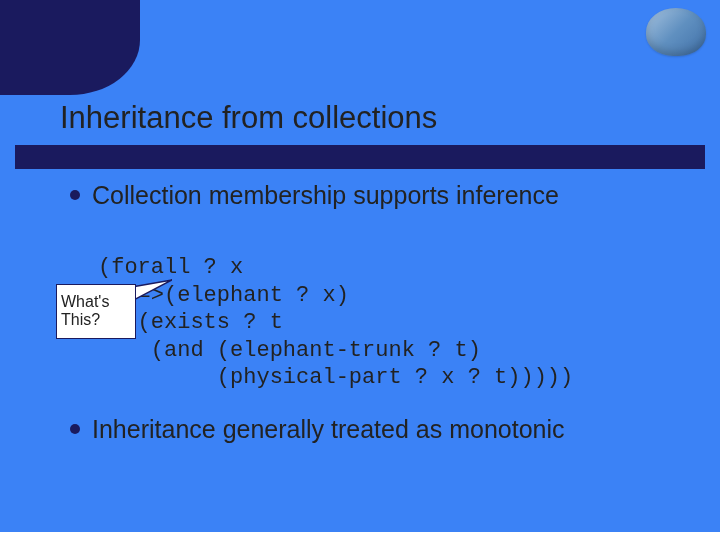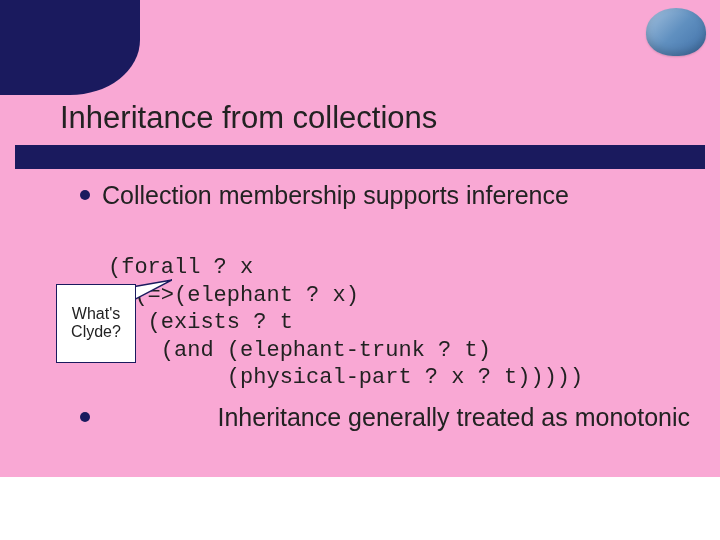--- a/index.html
+++ b/index.html
@@ -7,22 +7,22 @@
     padding: 0;
     width: 720px;
     height: 540px;
     background: #ffffff;
     font-family: Arial, Helvetica, sans-serif;
     overflow: hidden;
   }
   .slide {
     position: relative;
     width: 720px;
-    height: 477px;
-    background: #f9a8d4;
+    height: 532px;
+    background: #3b82f6;
   }
   .decor-top {
     position: absolute;
     top: 0;
     left: 0;
     width: 140px;
     height: 95px;
     background: #1a1a5e;
     border-bottom-right-radius: 70px 55px;
   }
@@ -48,21 +48,21 @@
     right: 14px;
     width: 60px;
     height: 48px;
     background: linear-gradient(135deg, #a8c4e0 0%, #6090c0 50%, #4070a8 100%);
     border-radius: 50% 50% 45% 45%;
     box-shadow: inset 0 -4px 8px rgba(0,0,0,0.2), 0 1px 2px rgba(0,0,0,0.15);
   }
   .body {
     position: absolute;
     top: 180px;
-    left: 80px;
+    left: 70px;
     right: 30px;
   }
   .bullet-row {
     display: flex;
     align-items: flex-start;
     gap: 12px;
     margin-bottom: 4px;
   }
   .bullet-dot {
     width: 10px;
@@ -85,41 +85,39 @@
     margin-left: 28px;
     line-height: 1.25;
     position: relative;
     margin-top: 43px;
   }
   .callout {
     position: absolute;
     left: 56px;
     top: 284px;
     width: 70px;
-    padding: 20px 4px;
+    padding: 8px 4px;
     background: #ffffff;
     border: 1.5px solid #1a1a5e;
     font-size: 16px;
     color: #222;
-    text-align: center;
     line-height: 1.15;
   }
   
   .pointer {
     position: absolute;
     left: 126px;
     top: 276px;
     width: 40px;
     height: 26px;
     overflow: visible;
   }
   .pointer svg { display:block; }
   .section2 {
-    margin-top: 10px;
-    justify-content: space-between;
+    margin-top: 22px;
   }
 </style>
 </head>
 <body>
 
 <div class="slide">
 
   <div class="decor-top"></div>
   <div class="logo"></div>
 
@@ -145,16 +143,16 @@
 
   </div>
 
   <div class="pointer">
     <svg width="46" height="30">
       <polygon points="0,12 0,28 46,4" fill="#ffffff" stroke="#1a1a5e" stroke-width="1.5"></polygon>
     </svg>
   </div>
   <div class="callout">
     <div>What's</div>
-    <div>Clyde?</div>
+    <div>This?</div>
   </div>
 
 </div>
 
 </body></html>

